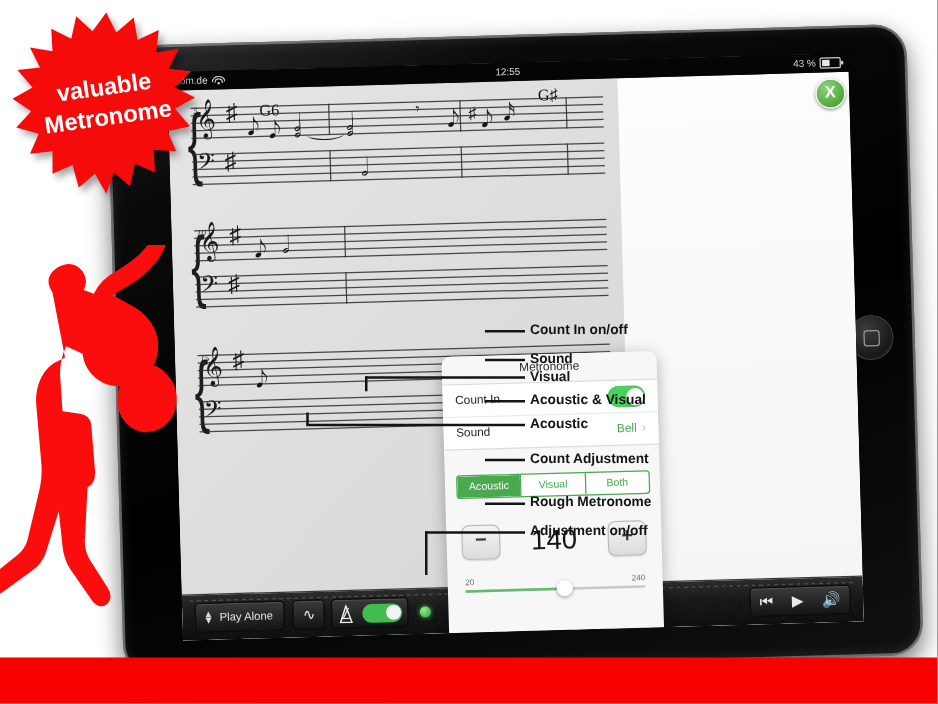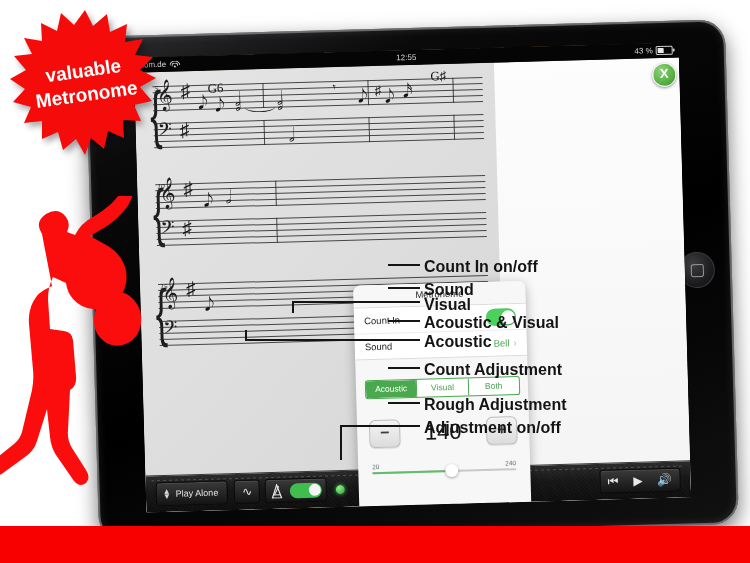--- a/index.html
+++ b/index.html
@@ -172,21 +172,21 @@
   .tgl-group{margin-left:5px;padding:0 4px;}
   .tb-toggle{width:32px;height:15px;border-radius:8px;background:#3fbd4f;position:relative;}
   .tb-toggle i{position:absolute;right:1.5px;top:1.5px;width:12px;height:12px;border-radius:50%;background:#f4f4f4;}
   .led{margin-left:9px;width:9px;height:9px;border-radius:50%;
     background:radial-gradient(circle at 35% 30%,#8ef08a,#2f9a35);box-shadow:0 0 4px #43c24a;}
   .transport{margin-left:auto;margin-right:10px;padding:0 4px;gap:9px;}
   .transport span{color:#e9e9e9;font-size:12px;padding:0 3px;}
 
   
   .annots{position:absolute;left:0;top:0;width:750px;height:563px;z-index:30;pointer-events:none;}
-  .ann{position:absolute;font-family:"Liberation Sans",sans-serif;font-size:16px;
+  .ann{position:absolute;font-family:"Liberation Sans",sans-serif;font-size:11px;
     font-weight:bold;color:#141414;white-space:nowrap;}
   .lead{position:absolute;height:1.6px;background:#141414;}
   .lead-v{position:absolute;width:1.6px;background:#141414;}
 
   
   .badge{
     position:absolute;left:6px;top:8px;width:158px;height:150px;z-index:50;
     filter:drop-shadow(3px 4px 3px rgba(0,0,0,.35));
   }
   .badge .txt{
@@ -420,21 +420,21 @@
     <div class="lead" style="left:388px;top:402px;width:32px;"></div>
     <div class="lead" style="left:340px;top:425px;width:80px;"></div>
     <div class="lead-v" style="left:340px;top:425px;height:35px;"></div>
 
     <div class="ann" style="left: 424px; top: 258px;">Count In on/off</div>
     <div class="ann" style="left: 424px; top: 281px;">Sound</div>
     <div class="ann" style="left: 424px; top: 296px;">Visual</div>
     <div class="ann" style="left: 424px; top: 314px;">Acoustic &amp; Visual</div>
     <div class="ann" style="left: 424px; top: 333px;">Acoustic</div>
     <div class="ann" style="left: 424px; top: 361px;">Count Adjustment</div>
-    <div class="ann" style="left: 424px; top: 396px;">Rough Adjustment</div>
+    <div class="ann" style="left: 424px; top: 396px;">Rough Metronome</div>
     <div class="ann" style="left: 424px; top: 419px;">Adjustment on/off</div>
   </div>
 
   <svg class="sax" viewBox="0 0 172 320">
     <path fill="#fb0d0d" d="M44,38 q-8,-12 4,-20 q12,-7 20,3 q5,7 1,15 l8,3 q6,-12 18,-18 q10,-6 18,-13 q6,-6 10,-12
       q3,-5 8,-3 q5,2 3,8 q-3,9 -10,16 q-9,10 -20,16 l-12,7 l18,10 q10,6 15,16 q5,10 3,21 q-2,12 -11,19 q-10,8 -22,7
       q-12,-1 -20,-10 q-6,-7 -7,-16 l-13,-6 q-5,10 -5,22 l2,30 l14,2 q8,1 9,9 l3,36 q1,10 -6,14 l-2,40
       q-1,10 4,18 l14,22 q5,8 0,13 q-6,5 -12,-2 l-18,-26 q-5,-8 -6,-18 l-3,-28 l-10,32 q-3,10 -12,16 l-22,16
       q-7,5 -12,-1 q-4,-7 3,-12 l20,-16 q6,-5 8,-12 l10,-42 q2,-10 1,-20 l-4,-46 q-1,-12 4,-22 q5,-10 15,-14 l4,-2 z"></path>
     <path fill="#fb0d0d" d="M96,58 q12,-4 20,4 q9,8 10,20 q1,12 -6,20 q-8,9 -20,8 q-11,-1 -17,-10 q-6,-9 -4,-20 q2,-12 12,-18 z"></path>

